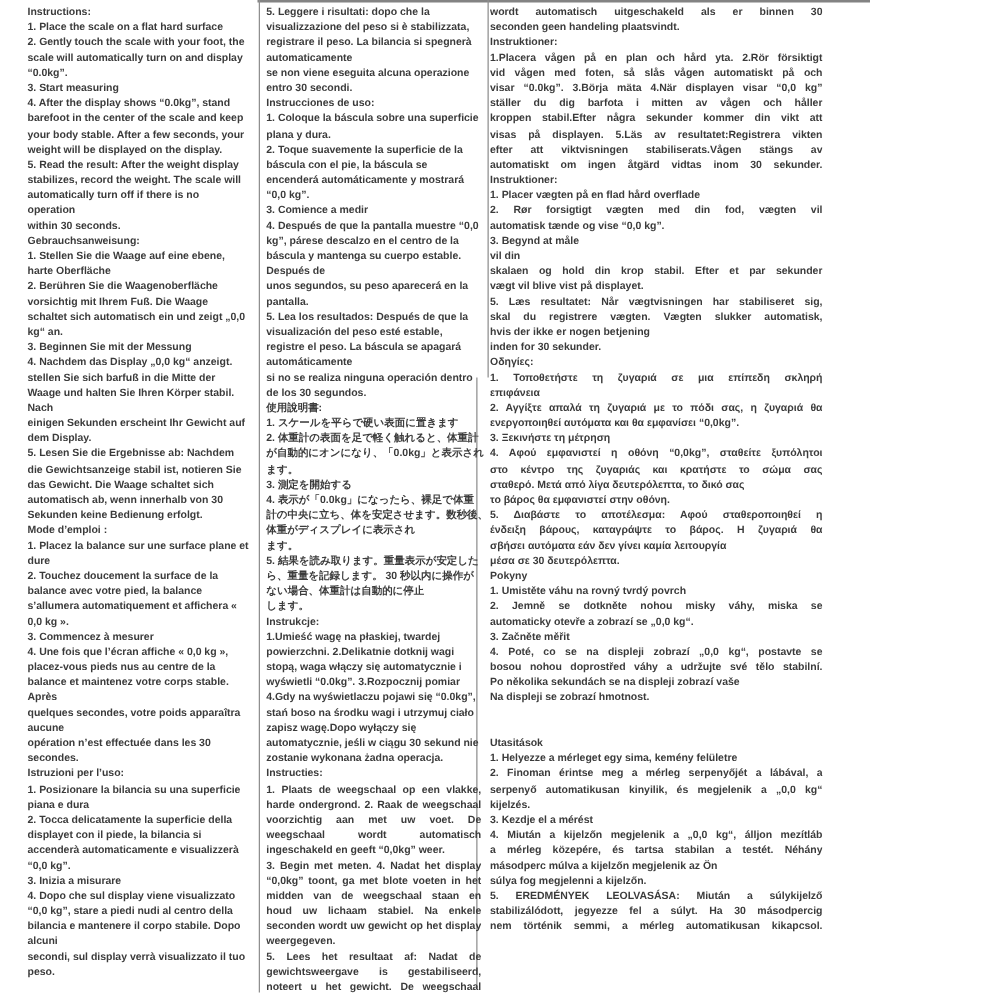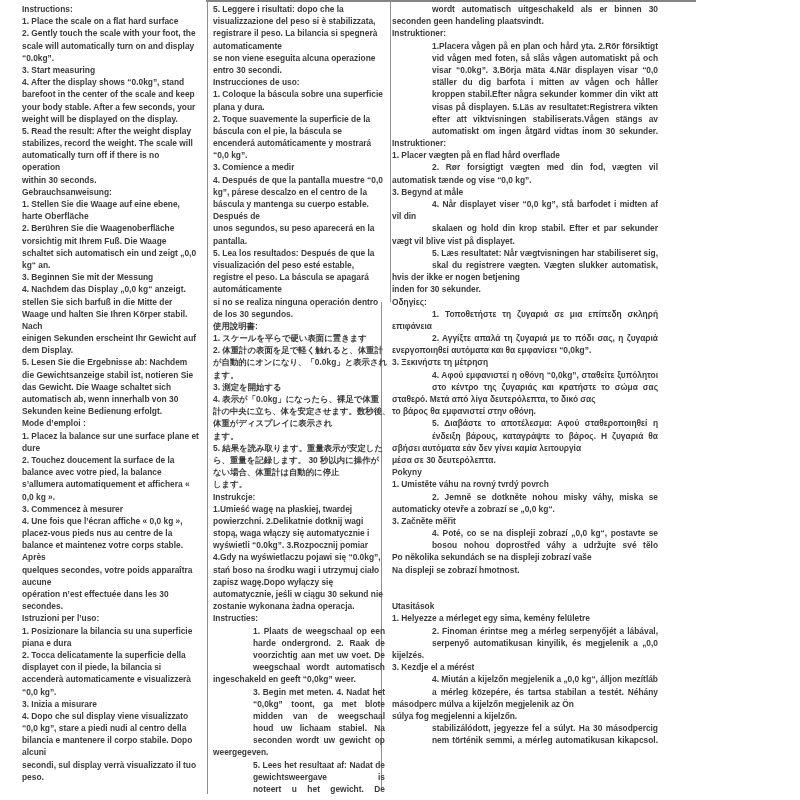--- a/index.html
+++ b/index.html
@@ -27,21 +27,20 @@
     font-weight:bold;
     color:var(--text-color);
     white-space:nowrap;
     overflow:visible;
   }
   .ln.j{
     white-space:normal;
     overflow:hidden;
     text-align:justify;
     text-align-last:justify;
-    padding-left:40px;
   }
   .divider{
     position:absolute;
     width:1px;
     background:var(--divider-color);
   }
   .divider-1{left:207px;top:0;height:794px;}
   .divider-2a{left:390px;top:0;height:302px;}
   .divider-2b{left:381px;top:302px;height:488px;}
   .top-border{
@@ -202,21 +201,20 @@
       <div class="ln j">ställer du dig barfota i mitten av vågen och håller</div>
       <div class="ln j">kroppen stabil.Efter några sekunder kommer din vikt att</div>
       <div class="ln j">visas på displayen. 5.Läs av resultatet:Registrera vikten</div>
       <div class="ln j">efter att viktvisningen stabiliserats.Vågen stängs av</div>
       <div class="ln j">automatiskt om ingen åtgärd vidtas inom 30 sekunder.</div>
       <div class="ln">Instruktioner:</div>
       <div class="ln">1. Placer vægten på en flad hård overflade</div>
       <div class="ln j">2. Rør forsigtigt vægten med din fod, vægten vil</div>
       <div class="ln">automatisk tænde og vise “0,0 kg”.</div>
       <div class="ln">3. Begynd at måle</div>
-      <div class="ln j">4. Når displayet viser “0,0 kg”, stå barfodet i midten af</div>
       <div class="ln">vil din</div>
       <div class="ln j">skalaen og hold din krop stabil. Efter et par sekunder</div>
       <div class="ln">vægt vil blive vist på displayet.</div>
       <div class="ln j">5. Læs resultatet: Når vægtvisningen har stabiliseret sig,</div>
       <div class="ln j">skal du registrere vægten. Vægten slukker automatisk,</div>
       <div class="ln">hvis der ikke er nogen betjening</div>
       <div class="ln">inden for 30 sekunder.</div>
       <div class="ln">Οδηγίες:</div>
       <div class="ln j">1. Τοποθετήστε τη ζυγαριά σε μια επίπεδη σκληρή</div>
       <div class="ln">επιφάνεια</div>
@@ -245,16 +243,17 @@
       <div class="ln">Utasitások</div>
       <div class="ln">1. Helyezze a mérleget egy sima, kemény felületre</div>
       <div class="ln j">2. Finoman érintse meg a mérleg serpenyőjét a lábával, a</div>
       <div class="ln j">serpenyő automatikusan kinyilik, és megjelenik a „0,0 kg“</div>
       <div class="ln">kijelzés.</div>
       <div class="ln">3. Kezdje el a mérést</div>
       <div class="ln j">4. Miután a kijelzőn megjelenik a „0,0 kg“, álljon mezítláb</div>
       <div class="ln j">a mérleg közepére, és tartsa stabilan a testét. Néhány</div>
       <div class="ln">másodperc múlva a kijelzőn megjelenik az Ön</div>
       <div class="ln">súlya fog megjelenni a kijelzőn.</div>
+      <div class="ln j">5. EREDMÉNYEK LEOLVASÁSA: Miután a súlykijelző</div>
       <div class="ln j">stabilizálódott, jegyezze fel a súlyt. Ha 30 másodpercig</div>
       <div class="ln j">nem történik semmi, a mérleg automatikusan kikapcsol.</div>
     </div>
 </div>
 
 </body></html>

